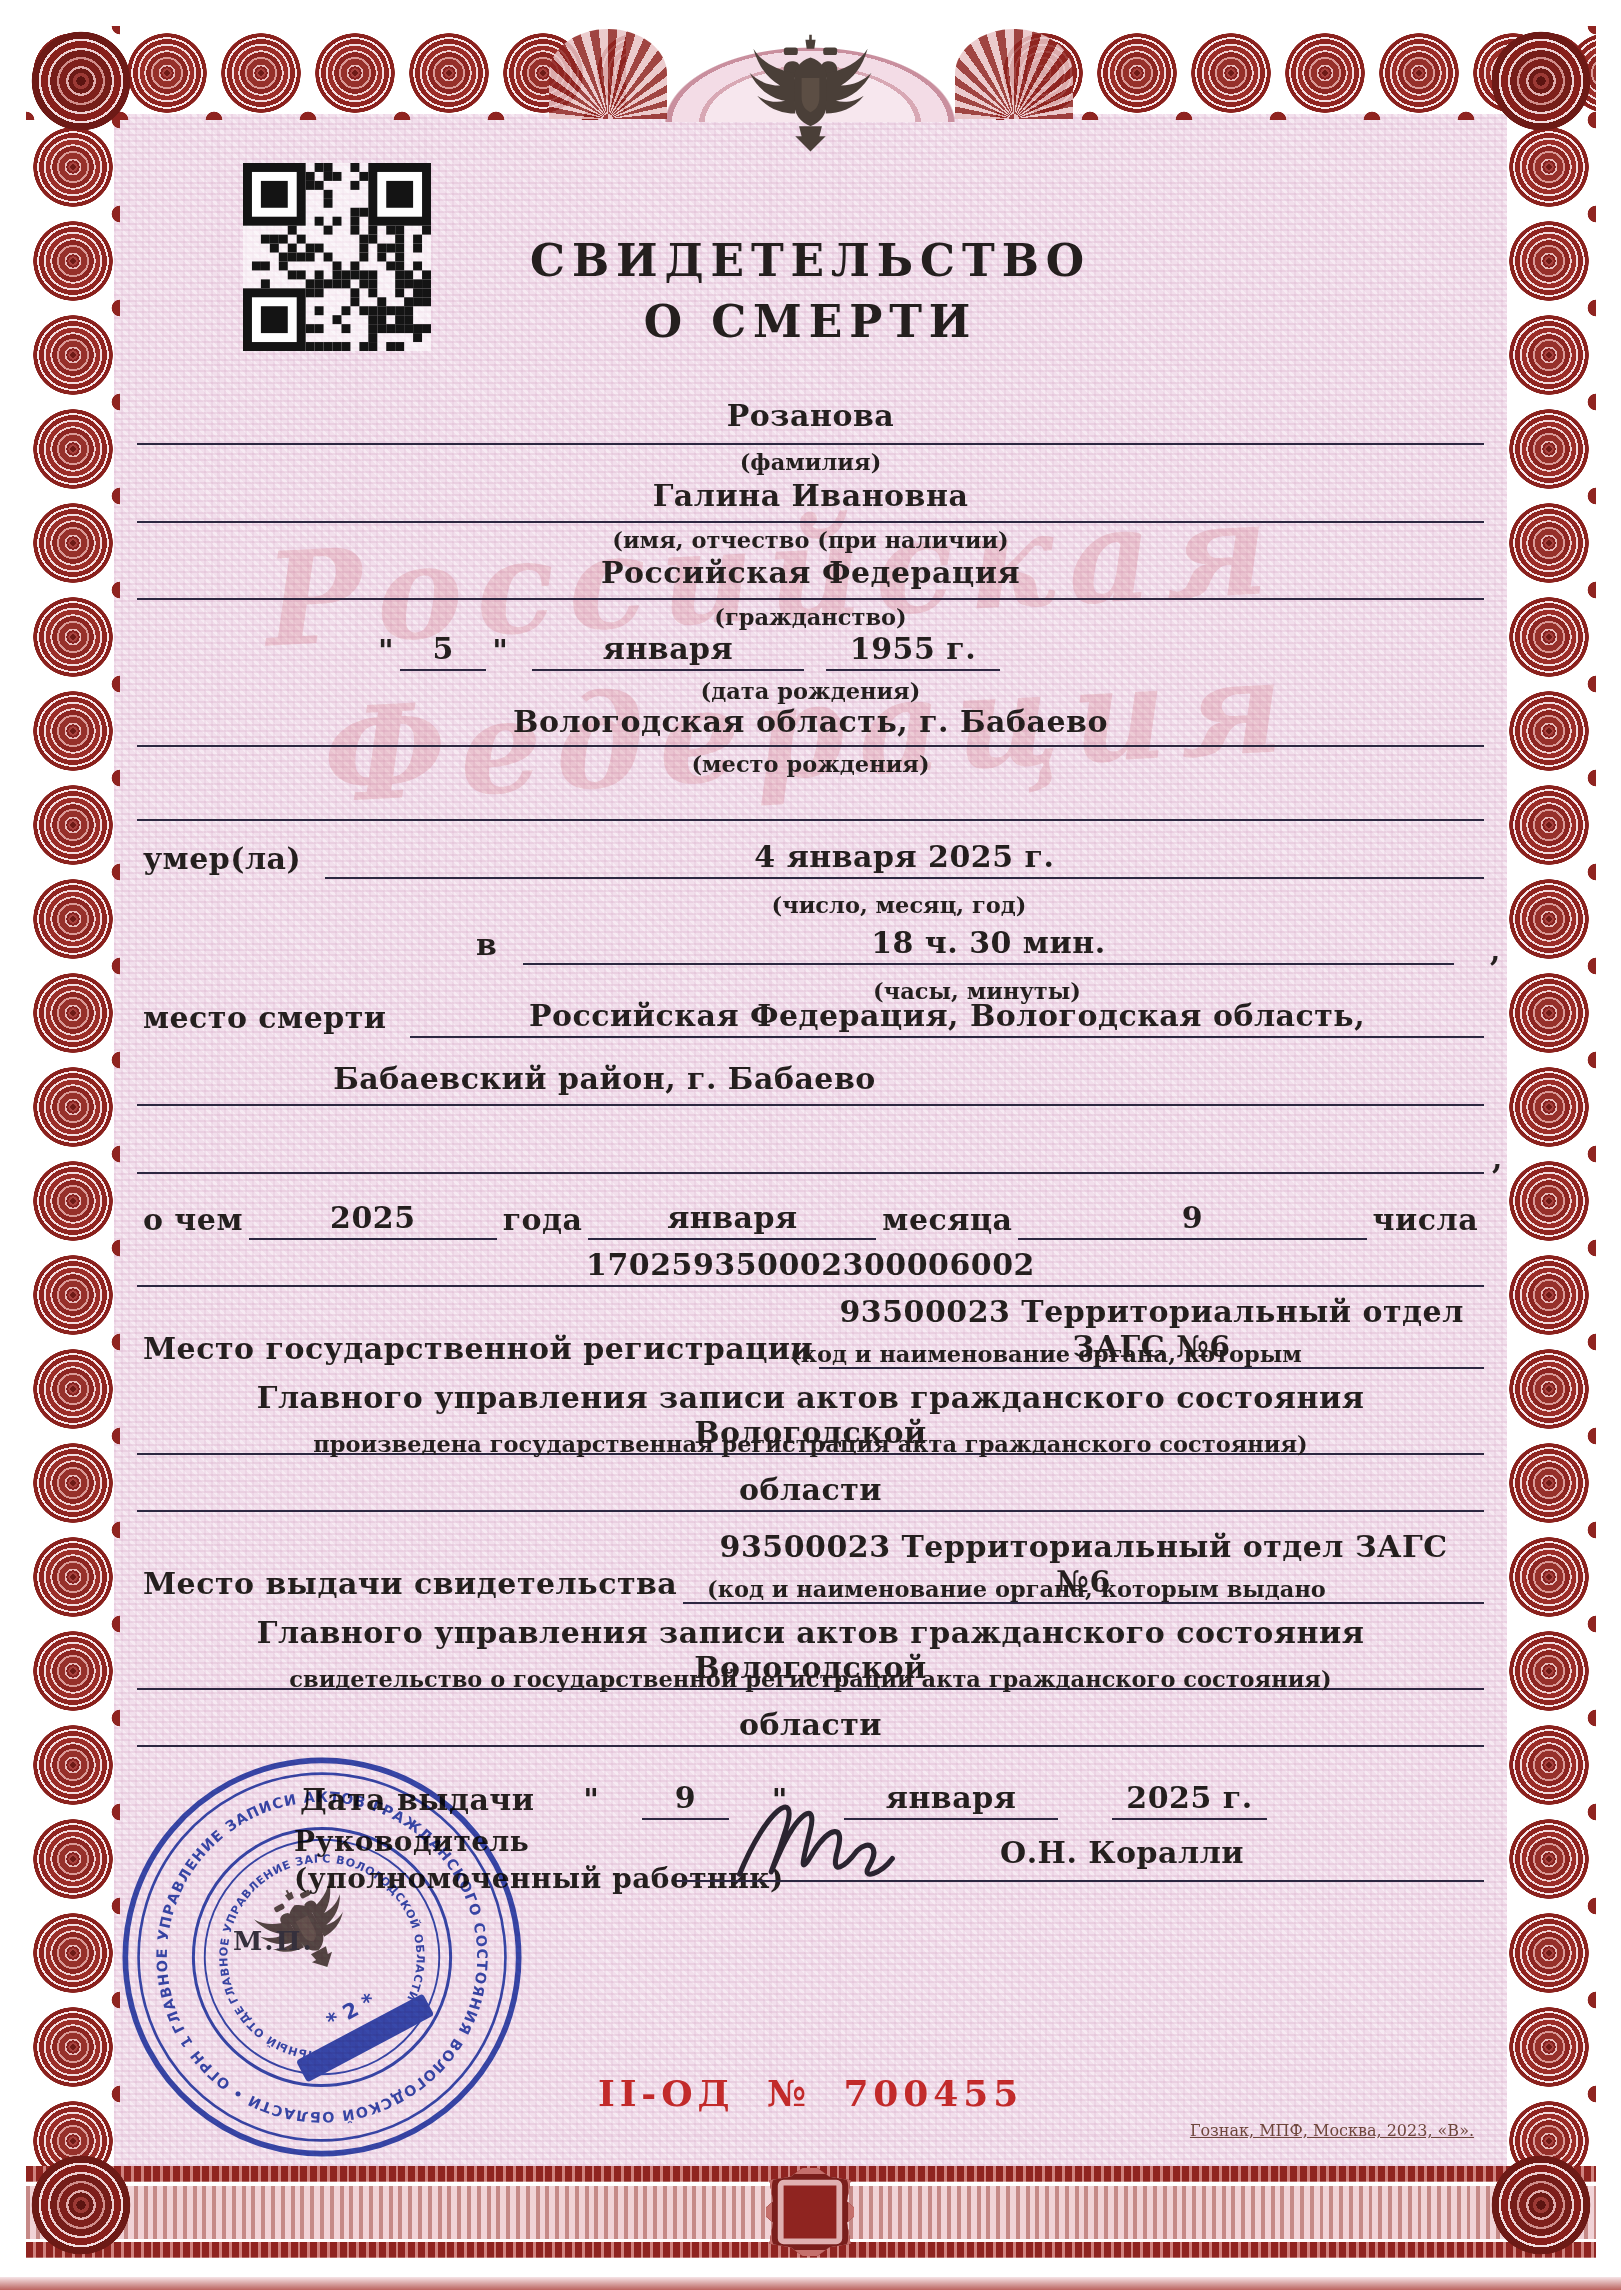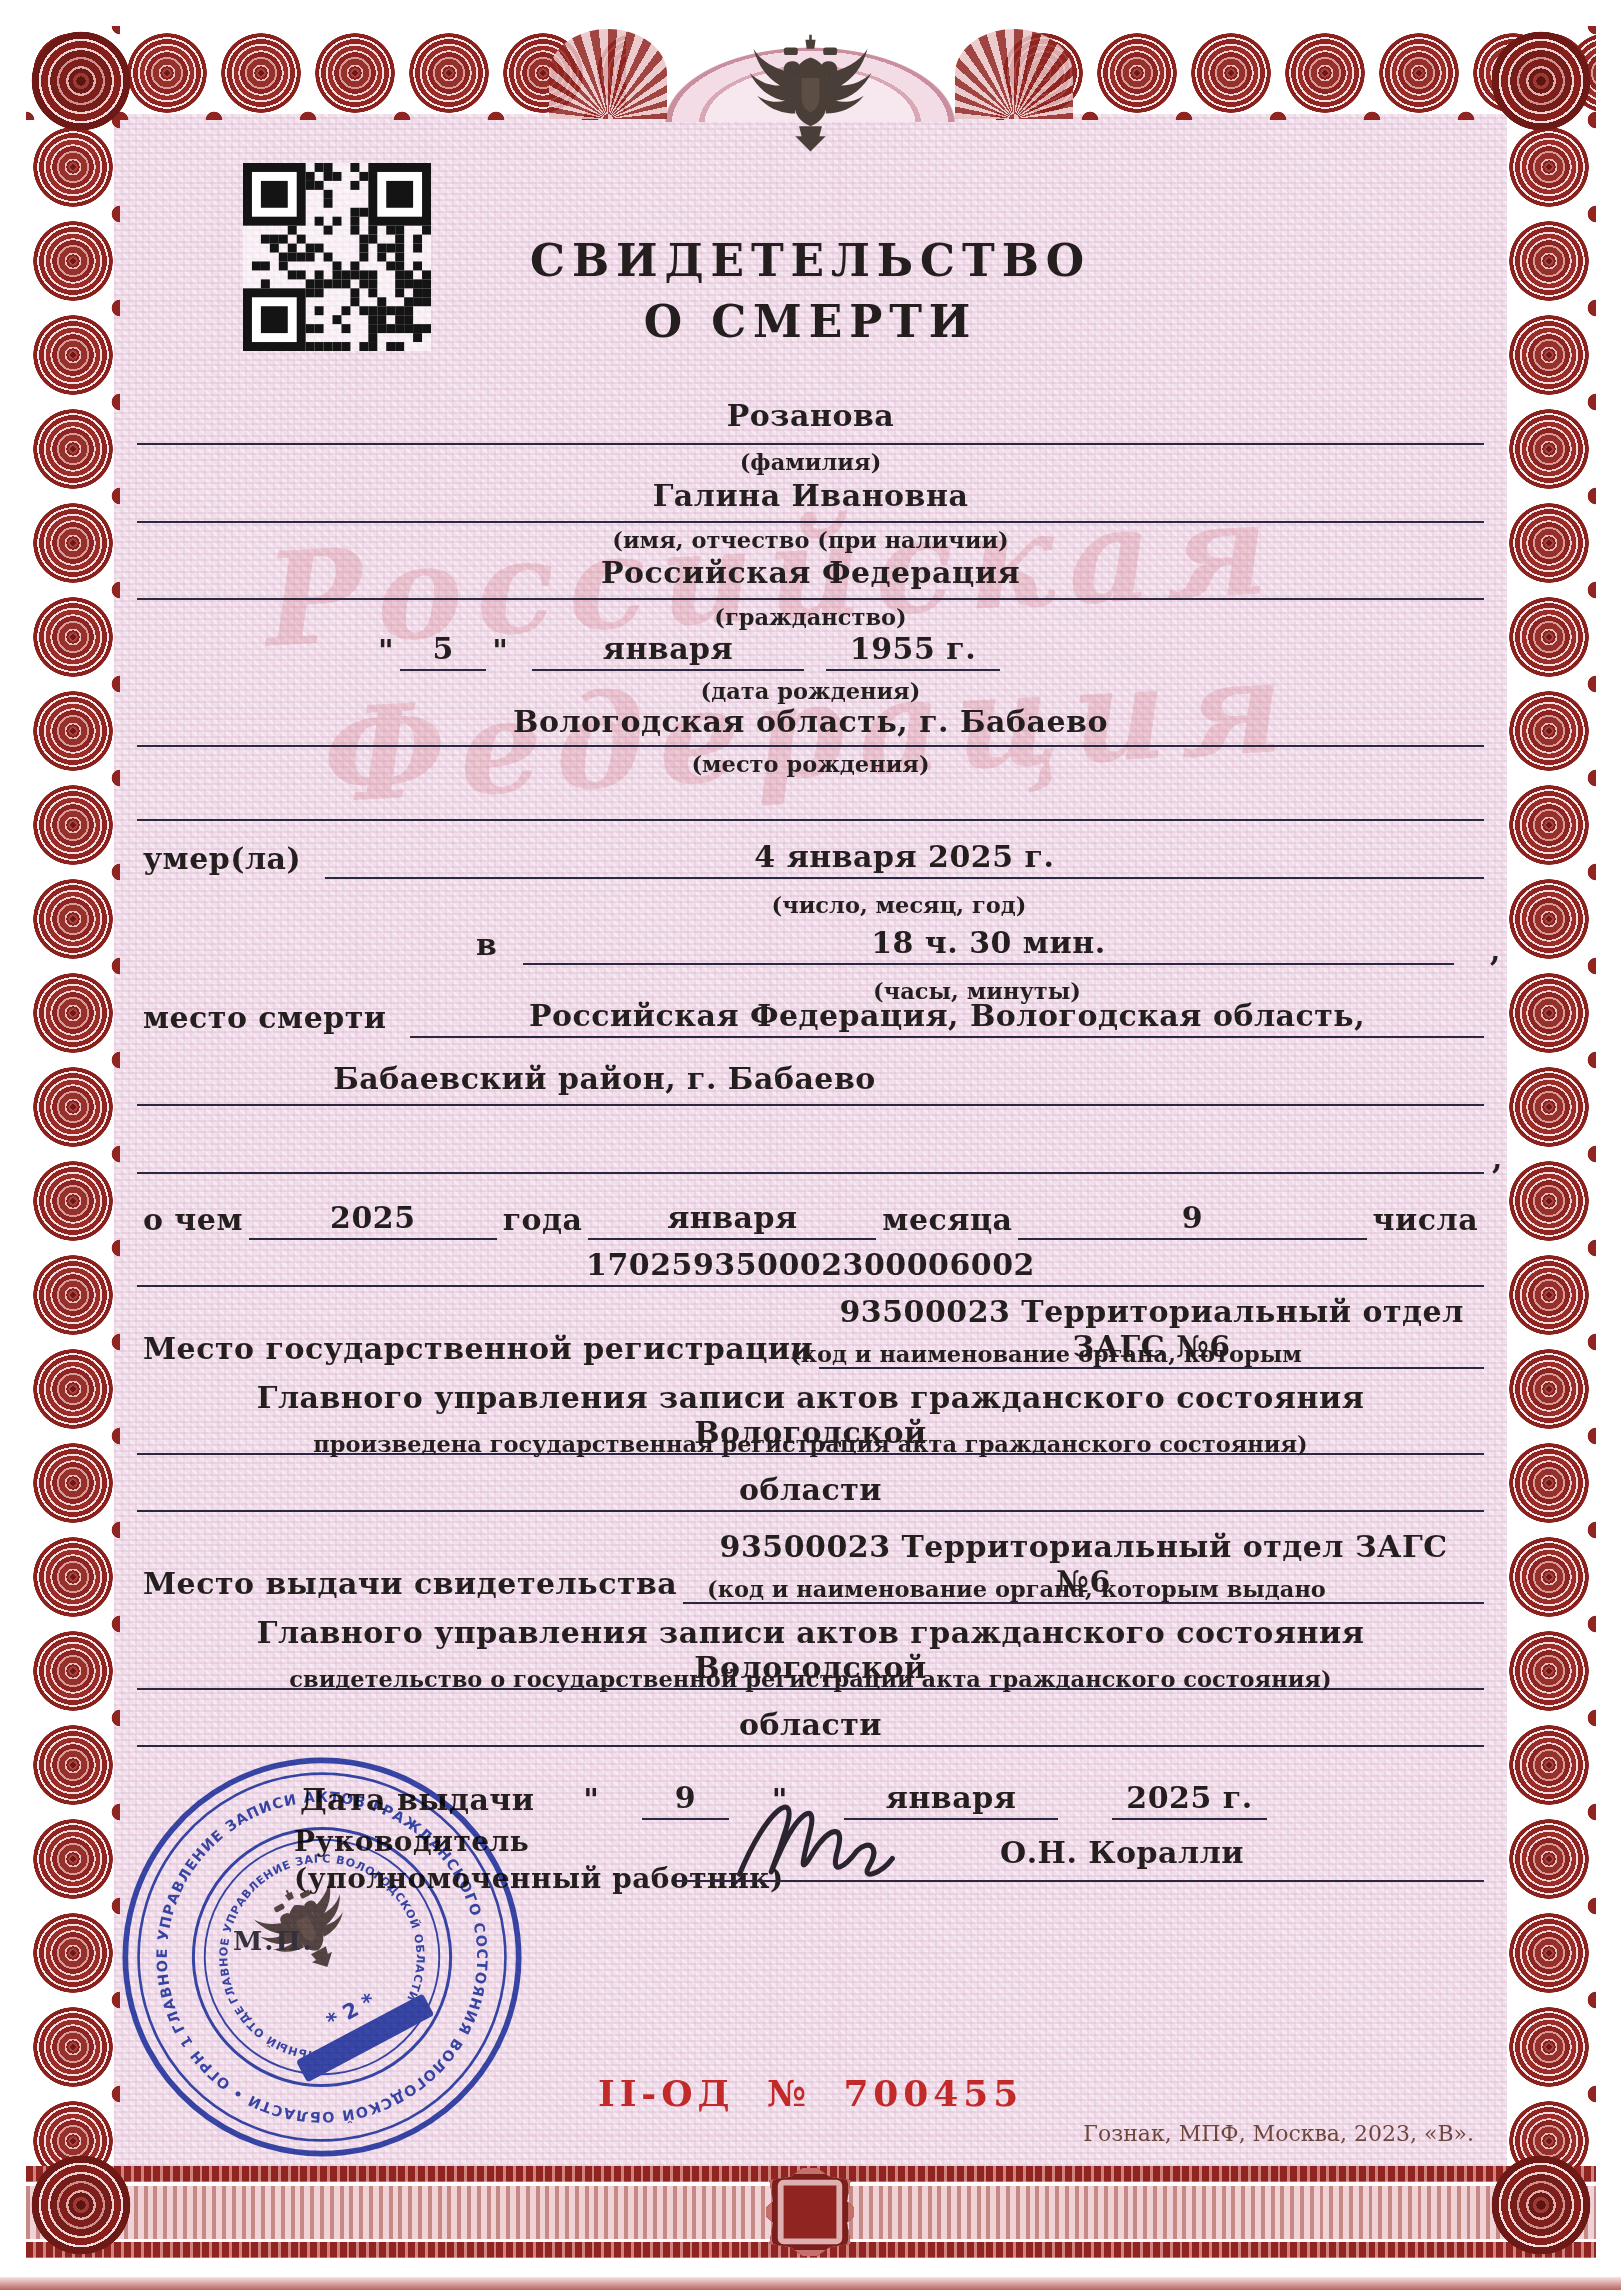--- a/index.html
+++ b/index.html
@@ -60,21 +60,21 @@
   .lbl{font-size:22.5px;font-weight:700;}
   .ln{position:absolute;height:0;border-bottom:2px solid #2c2740;}
   .row{position:absolute;display:flex;align-items:flex-end;}
   .seg{border-bottom:2px solid #2c2740;text-align:center;padding:0 13.7px 2.9px 13.7px;}
   .g1{flex:1.1;} .g2{flex:1.3;} .g3{flex:1.6;} .gx{flex:1;}
   .word{padding:0 5.9px 2.9px 5.9px;}
   .title{font-size:44px;font-weight:700;letter-spacing:6.9px;}
   .wm{position:absolute;font-style:italic;font-weight:700;color:rgba(193,62,72,.17);
       font-size:129px;letter-spacing:13.7px;transform:rotate(-3deg);white-space:nowrap;}
   .serial{font-size:36px;font-weight:700;color:#c22a2a;letter-spacing:4.9px;}
-  .note{font-size:22px;color:#6e463c;}
+  .note{font-size:16px;color:#6e463c;text-decoration:underline;}
   .stamp{position:absolute;left:114px;top:1749px;width:416px;height:416px;
          transform:rotate(-28deg);opacity:.92;mix-blend-mode:multiply;}
   .mp{font-size:26.5px;font-weight:600;color:#35303c;letter-spacing:2px;}
 </style>
 </head>
 <body>
 
 <div class="page">
 
   <div class="inner-bg"></div>

